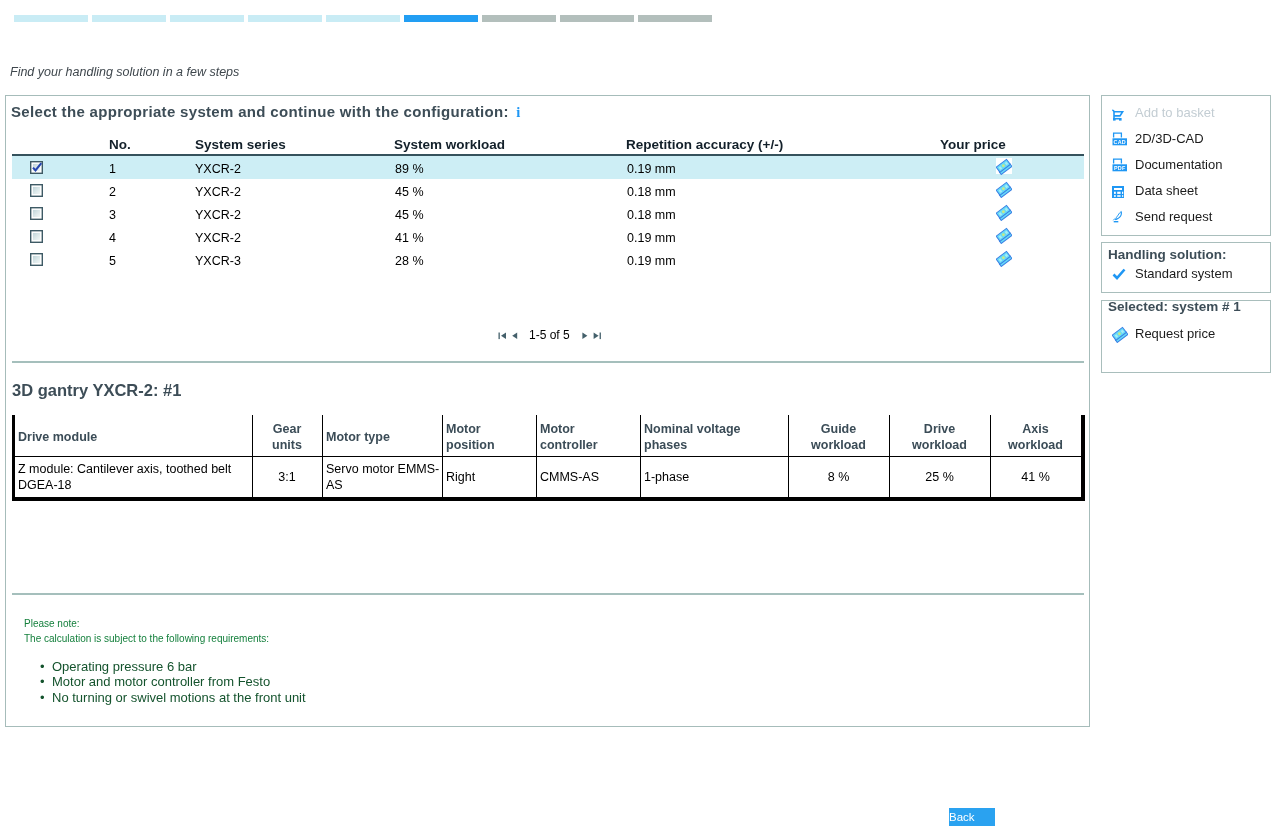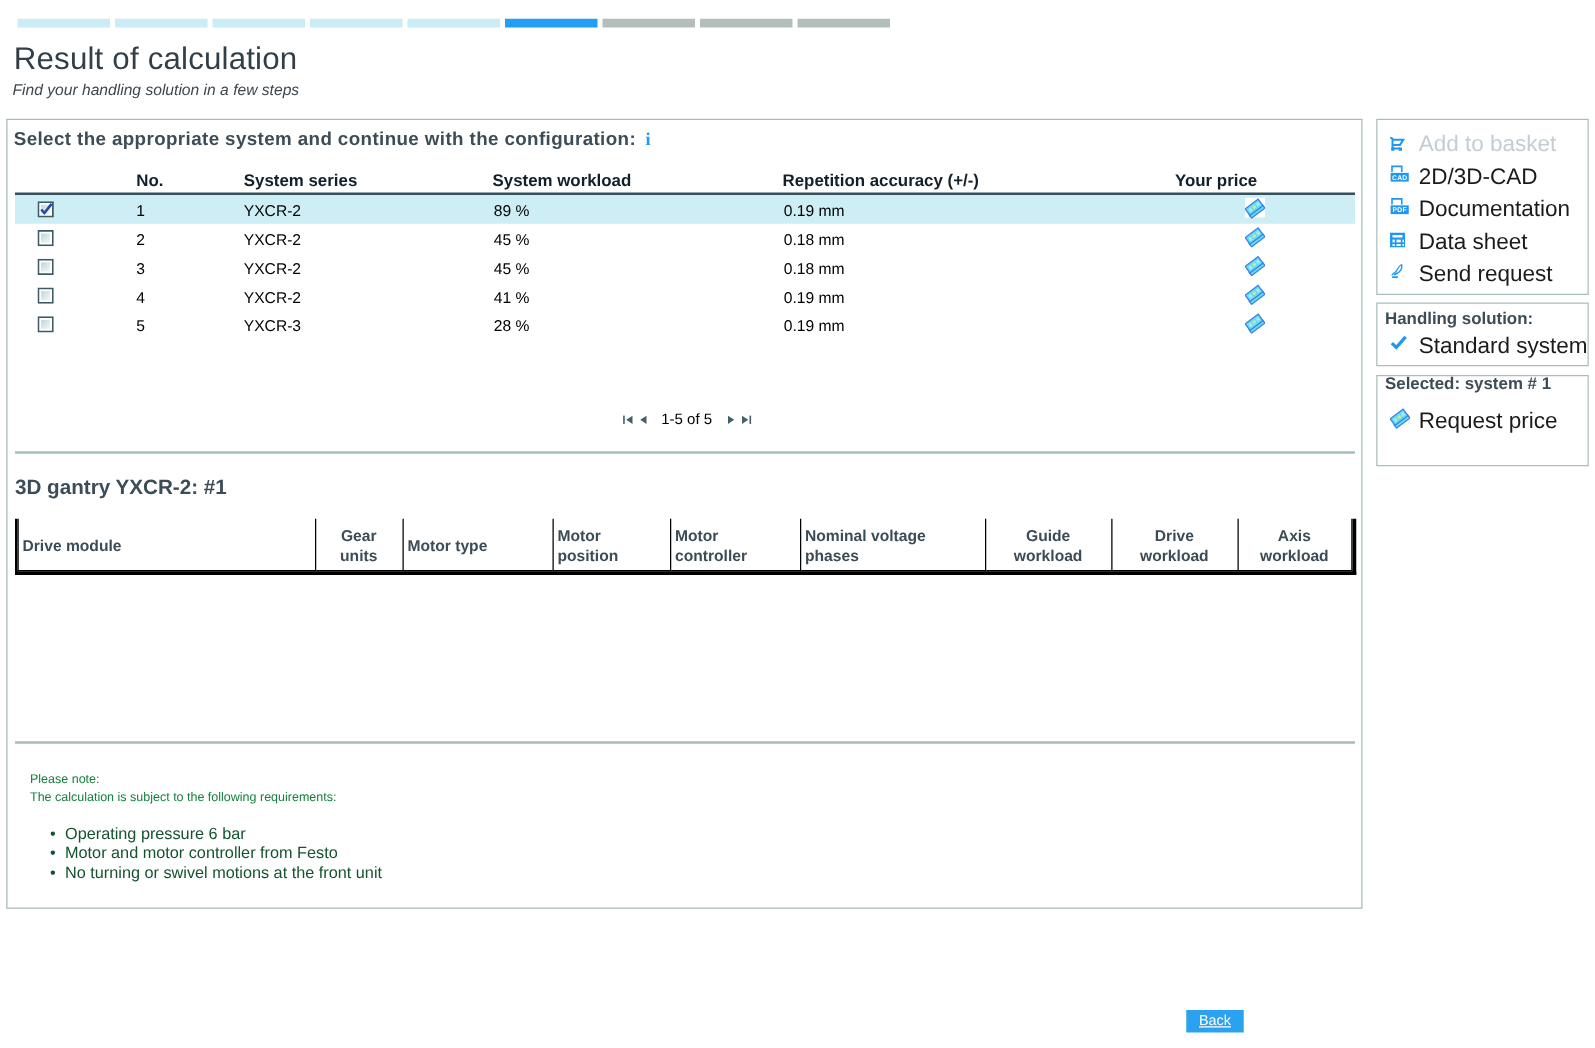--- a/index.html
+++ b/index.html
@@ -4,22 +4,22 @@
 <style>
 html,body{margin:0;padding:0;background:#fff;}
 #page{position:relative;width:1276px;height:838px;font-family:"Liberation Sans",sans-serif;overflow:hidden;background:#fff;}
 .abs{position:absolute;}
 .abs svg{display:block;}
 .seg{position:absolute;top:15px;width:74px;height:7px;}
 .b1{border:1px solid #a6bcba;}
 .hdrbold{font-weight:bold;font-size:13.5px;color:#13202a;}
 .cell{font-size:12.5px;color:#000;}
 .srow{position:absolute;left:12px;width:1072px;height:23px;}
-.sideitem{font-size:18px;color:#1b1b1b;}
-.btn{position:absolute;top:808px;height:18px;background:#2aa2f0;color:#fff;font-size:11.5px;text-align:center;line-height:18px;text-decoration:underline;}
+.sideitem{font-size:13px;color:#1b1b1b;}
+.btn{position:absolute;top:808px;height:18px;background:#2aa2f0;color:#fff;font-size:11.5px;text-align:left;line-height:18px;}
 table.dt{border-collapse:collapse;table-layout:fixed;width:1067px;}
 table.dt tr:first-child td{border-top:none;}
 table.dt td{border:1px solid #000;font-size:12.5px;color:#000;padding:3.5px 4px 2px 3px;line-height:16px;overflow:hidden;}
 table.dt td.h{font-weight:bold;color:#3b4c57;font-size:12.5px;padding-top:6px;}
 table.dt td.c{text-align:center;}
 </style>
 </head>
 <body>
 <div id="page">
   <svg width="0" height="0" style="position:absolute">
@@ -35,21 +35,20 @@
   <div class="seg" style="left:14px;background:#c9ecf5;"></div>
   <div class="seg" style="left:92px;background:#c9ecf5;"></div>
   <div class="seg" style="left:170px;background:#c9ecf5;"></div>
   <div class="seg" style="left:248px;background:#c9ecf5;"></div>
   <div class="seg" style="left:326px;background:#c9ecf5;"></div>
   <div class="seg" style="left:404px;background:#229ef3;"></div>
   <div class="seg" style="left:482px;background:#b3bfbc;"></div>
   <div class="seg" style="left:560px;background:#b3bfbc;"></div>
   <div class="seg" style="left:638px;background:#b3bfbc;"></div>
 
-  <div class="abs" style="left:11px;top:33px;font-size:25px;letter-spacing:0.15px;color:#333f48;">Result of calculation</div>
   <div class="abs" style="left:10px;top:64.5px;font-size:12.5px;color:#3f474d;font-style:italic;">Find your handling solution in a few steps</div>
 
   <div class="abs b1" style="left:5px;top:95px;width:1083px;height:630px;"></div>
 
   <div class="abs" style="left:11px;top:102.8px;font-size:15px;letter-spacing:0.32px;font-weight:bold;color:#3d4d57;">Select the appropriate system and continue with the configuration: <span style="font-family:'Liberation Serif',serif;color:#1f97f4;font-size:14.5px;margin-left:3px;">i</span></div>
 
   <div class="abs hdrbold" style="left:109px;top:137px;">No.</div>
   <div class="abs hdrbold" style="left:195px;top:137px;">System series</div>
   <div class="abs hdrbold" style="left:394px;top:137px;">System workload</div>
   <div class="abs hdrbold" style="left:626px;top:137px;">Repetition accuracy (+/-)</div>
@@ -222,20 +221,31 @@
         <td class="h">Drive module</td>
         <td class="h c">Gear<br>units</td>
         <td class="h">Motor type</td>
         <td class="h">Motor<br>position</td>
         <td class="h">Motor<br>controller</td>
         <td class="h">Nominal voltage<br>phases</td>
         <td class="h c">Guide<br>workload</td>
         <td class="h c">Drive<br>workload</td>
         <td class="h c">Axis<br>workload</td>
       </tr>
+      <tr style="height:41px;">
+        <td>Z module: Cantilever axis, toothed belt DGEA-18</td>
+        <td class="c">3:1</td>
+        <td><span style="white-space:nowrap">Servo motor EMMS-</span><br>AS</td>
+        <td>Right</td>
+        <td>CMMS-AS</td>
+        <td>1-phase</td>
+        <td class="c">8 %</td>
+        <td class="c">25 %</td>
+        <td class="c">41 %</td>
+      </tr>
     </tbody>
       </table>
   </div>
 
   <div class="abs" style="left:12px;top:593px;width:1072px;height:2px;background:#a5bfbc;"></div>
 
   <div class="abs" style="left:24px;top:615.5px;font-size:10px;color:#15803d;line-height:15.5px;">Please note:<br>The calculation is subject to the following requirements:</div>
   <div class="abs" style="left:40px;top:658.5px;font-size:13px;color:#14532d;line-height:15.5px;">
     <div><span style="display:inline-block;width:12px;">•</span>Operating pressure 6 bar</div>
     <div><span style="display:inline-block;width:12px;">•</span>Motor and motor controller from Festo</div>

